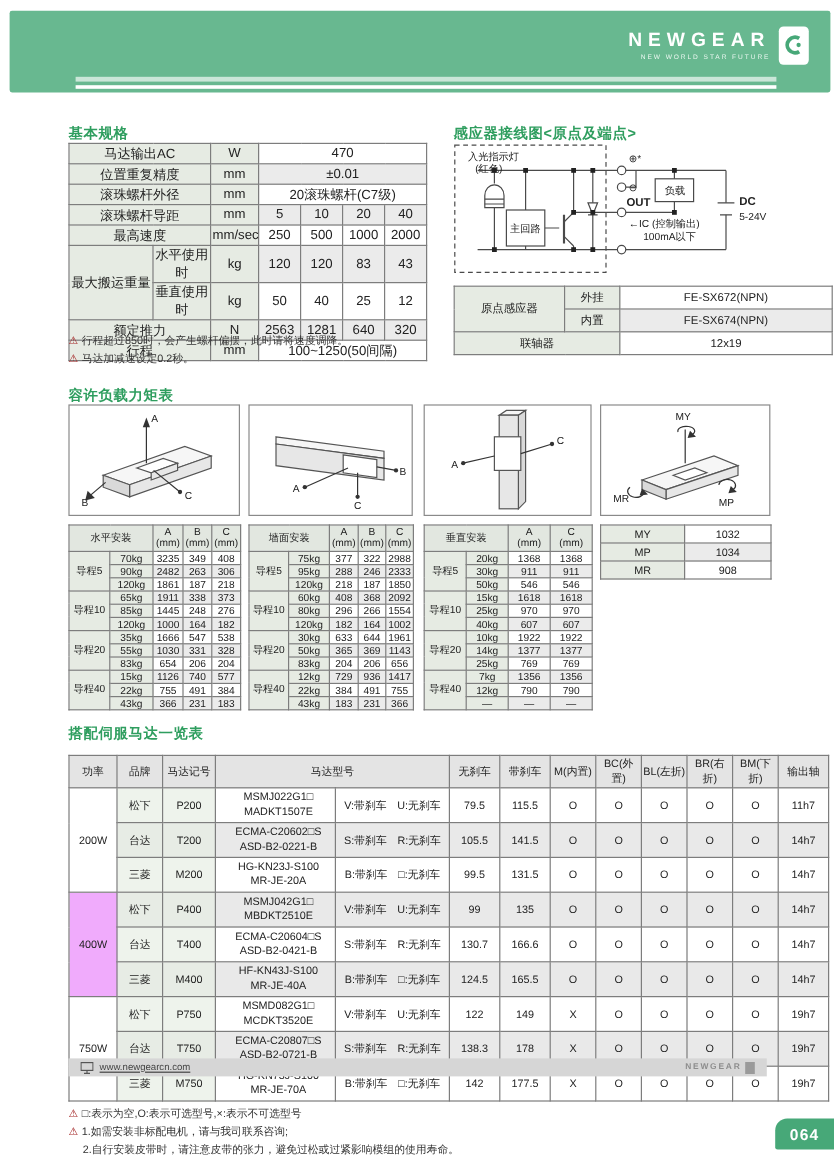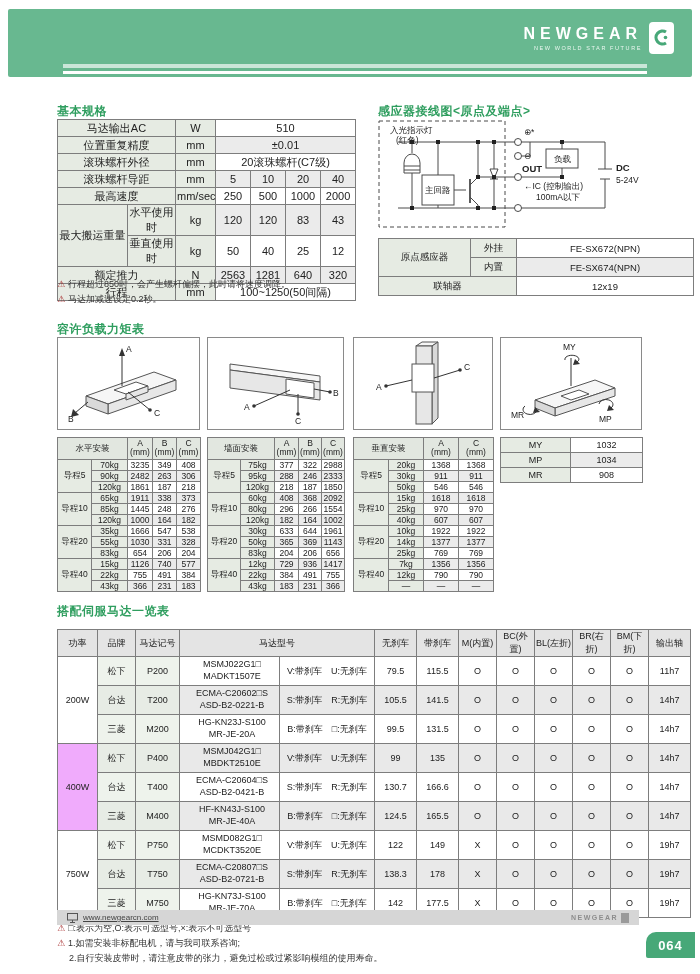--- a/index.html
+++ b/index.html
@@ -65,21 +65,21 @@
   #servo-table th{height:16px;font-size:9px;background:#e4e4e4;}
   #servo-table td{height:29px;}
   #servo-table td.soft{background:#eef3ec;}
   #servo-table td.model{text-align:center;padding-left:6px;line-height:1.3;}
   #servo-table td.power{background:#fff;}
   #servo-table tr.alt td{background:#e9e9e9;}
   #servo-table tr.alt td.soft{background:#e7ece5;}
   #servo-table tr.alt td.power{background:#f0abfc;}
 
   
-  #footer-bar{left:57px;top:910px;width:582px;height:15px;background:#d6d6d6;display:flex;align-items:center;padding:0 10px;}
+  #footer-bar{left:57px;top:882px;width:582px;height:15px;background:#d6d6d6;display:flex;align-items:center;padding:0 10px;}
   #footer-url{font-size:8px;color:#444;text-decoration:underline;margin-left:5px;}
   #footer-brand{margin-left:auto;font-size:7px;font-weight:bold;color:#8d8d8d;letter-spacing:1.5px;display:flex;align-items:center;gap:3px;}
   #footer-brand .mk{width:8px;height:10px;background:#9a9a9a;display:inline-block;}
   #page-badge{left:646px;top:932px;width:49px;height:26px;background:#47a878;border-radius:10px 0 0 2px;display:flex;align-items:center;justify-content:center;color:#fff;font-weight:bold;font-size:13px;letter-spacing:1px;}
 </style>
 </head>
 <body>
 
 <div id="banner" class="abs">
   <div id="logo">
@@ -106,21 +106,21 @@
       <col style="width:40px">
       <col style="width:35px">
       <col style="width:35px">
       <col style="width:35px">
       <col style="width:35px">
     </colgroup>
   <tbody id="spec-body">
       <tr>
         <td class="lbl" colspan="2">马达输出AC</td>
         <td class="lbl">W</td>
-        <td class="val" colspan="4">510</td>
+        <td class="val" colspan="4">470</td>
       </tr>
       <tr class="alt">
         <td class="lbl" colspan="2">位置重复精度</td>
         <td class="lbl">mm</td>
         <td class="val" colspan="4">±0.01</td>
       </tr>
       <tr>
         <td class="lbl" colspan="2">滚珠螺杆外径</td>
         <td class="lbl">mm</td>
         <td class="val" colspan="4">20滚珠螺杆(C7级)</td>

